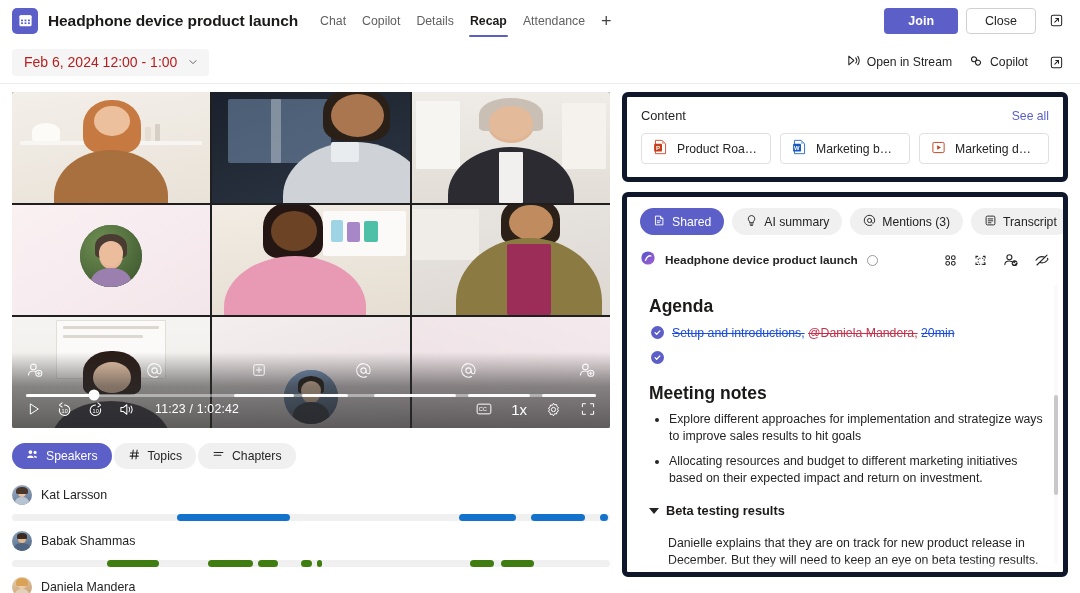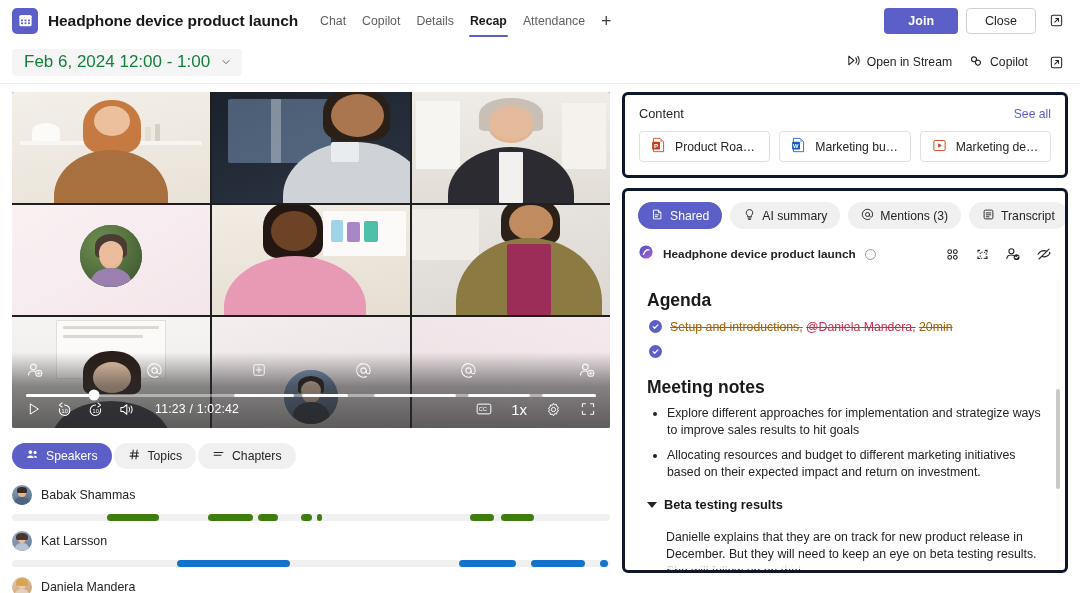--- a/index.html
+++ b/index.html
@@ -61,21 +61,21 @@
 
   
   .subbar {
     position: absolute; top: 41px; left: 0; width: 1080px; height: 43px;
     display: flex; align-items: center; padding: 0 12px;
     border-bottom: 1px solid #ededed; background: #fff;
   }
   .date-picker {
     display: flex; align-items: center; gap: 10px;
     background: #f5f5f5; border-radius: 4px; height: 27px; padding: 0 10px 0 12px;
-    font-size: 17px; color: #15803d; cursor: pointer; min-width: 172px;
+    font-size: 14px; color: #b91c1c; cursor: pointer; min-width: 172px;
   }
   .date-picker .chev { margin-left: auto; color: #616161; display: flex; }
   .subbar-right { margin-left: auto; display: flex; align-items: center; gap: 16px; }
   .sub-action {
     display: flex; align-items: center; gap: 6px; font-size: 12.2px;
     color: #242424; cursor: pointer;
   }
 
   
   .left-col { position: absolute; top: 92px; left: 12px; width: 598px; }
@@ -152,21 +152,21 @@
   .sp-name { font-size: 12.4px; color: #242424; }
   .sp-track {
     position: relative; height: 7px; background: #f0f0f0; border-radius: 4px;
     margin-top: 7px; width: 598px;
   }
   .sp-seg { position: absolute; top: 0; height: 7px; border-radius: 4px; }
 
   
   .right-col { position: absolute; top: 92px; left: 622px; width: 446px; }
   .card {
-    border: 3px solid #0f172a; border-radius: 6px; background: #fff;
+    border: 5px solid #0f172a; border-radius: 6px; background: #fff;
   }
   .content-card { padding: 11px 14px 13px 14px; }
   .content-head { display: flex; align-items: center; }
   .content-title { font-size: 12.8px; color: #242424; }
   .see-all { margin-left: auto; font-size: 12.2px; color: #5B5FC7; cursor: pointer; }
   .files-row { display: flex; gap: 9px; margin-top: 10px; }
   .file-chip {
     display: flex; align-items: center; gap: 9px; border: 1px solid #e0e0e0;
     border-radius: 4px; height: 31px; padding: 0 11px; background: #fff;
     font-size: 12.2px; color: #242424; cursor: pointer; white-space: nowrap;
@@ -199,21 +199,21 @@
   .doc-h2 { font-size: 17.5px; font-weight: bold; color: #1b1a19; margin: 19px 0 7px 0; }
   .agenda-item {
     display: flex; align-items: flex-start; gap: 8px; margin: 0 0 9px 2px;
     font-size: 12.3px; line-height: 16px;
   }
   .check {
     width: 13px; height: 13px; border-radius: 50%; background: #5B5FC7;
     display: flex; align-items: center; justify-content: center; flex: 0 0 auto;
     margin-top: 1px;
   }
-  .struck { text-decoration: line-through; color: #a16207; }
+  .struck { text-decoration: line-through; color: #1d4ed8; }
   .mention-red { color: #c4314b; text-decoration: line-through; }
   .mention-purple { color: #7479d6; text-decoration: line-through; }
   ul.bullets { margin: 4px 0 0 0; padding-left: 20px; }
   ul.bullets li {
     font-size: 12.3px; line-height: 17px; color: #242424; margin-bottom: 8px;
   }
   .collapse-head {
     display: flex; align-items: center; gap: 7px; margin: 16px 0 17px 0;
   }
   .tri {
@@ -547,54 +547,54 @@
         </span>
         <span>Chapters</span>
       </div>
     </div>
 
     <div class="speakers">
 
       <div class="speaker-row">
         <div class="speaker-head">
           <div class="sp-avatar">
+            <div style="position:absolute;inset:0;background:linear-gradient(160deg,#9fb0c8,#5f7490);"></div>
+            <div style="position:absolute;left:30%;top:16%;width:40%;height:46%;border-radius:50%;background:#e9c0a0;"></div>
+            <div style="position:absolute;left:22%;top:8%;width:56%;height:36%;border-radius:50% 50% 18% 18%;background:#4a372b;"></div>
+            <div style="position:absolute;left:14%;top:60%;width:72%;height:52%;border-radius:50% 50% 0 0;background:#b9c4d2;"></div>
+          </div>
+          <div class="sp-name">Kat Larsson</div>
+        </div>
+        <div class="sp-track">
+          <div class="sp-seg" style="left:165px;width:113px;background:#1373cc;"></div>
+          <div class="sp-seg" style="left:447px;width:57px;background:#1373cc;"></div>
+          <div class="sp-seg" style="left:519px;width:54px;background:#1373cc;"></div>
+          <div class="sp-seg" style="left:588px;width:8px;background:#1373cc;"></div>
+          <div class="sp-seg" style="left:-598px;width:0px;background:#1373cc;"></div>
+        </div>
+      </div>
+
+      <div class="speaker-row">
+        <div class="speaker-head">
+          <div class="sp-avatar">
             <div style="position:absolute;inset:0;background:linear-gradient(160deg,#8ba4bd,#4e6380);"></div>
             <div style="position:absolute;left:30%;top:18%;width:40%;height:44%;border-radius:50%;background:#e0b48e;"></div>
             <div style="position:absolute;left:23%;top:8%;width:54%;height:32%;border-radius:50% 50% 15% 15%;background:#3a2a20;"></div>
             <div style="position:absolute;left:12%;top:60%;width:76%;height:52%;border-radius:50% 50% 0 0;background:#4f6480;"></div>
           </div>
           <div class="sp-name">Babak Shammas</div>
         </div>
         <div class="sp-track">
           <div class="sp-seg" style="left:95px;width:52px;background:#3f7d10;"></div>
           <div class="sp-seg" style="left:196px;width:45px;background:#3f7d10;"></div>
           <div class="sp-seg" style="left:246px;width:20px;background:#3f7d10;"></div>
           <div class="sp-seg" style="left:289px;width:11px;background:#3f7d10;"></div>
           <div class="sp-seg" style="left:305px;width:5px;background:#3f7d10;"></div>
           <div class="sp-seg" style="left:458px;width:24px;background:#3f7d10;"></div>
           <div class="sp-seg" style="left:489px;width:33px;background:#3f7d10;"></div>
-        </div>
-      </div>
-
-      <div class="speaker-row">
-        <div class="speaker-head">
-          <div class="sp-avatar">
-            <div style="position:absolute;inset:0;background:linear-gradient(160deg,#9fb0c8,#5f7490);"></div>
-            <div style="position:absolute;left:30%;top:16%;width:40%;height:46%;border-radius:50%;background:#e9c0a0;"></div>
-            <div style="position:absolute;left:22%;top:8%;width:56%;height:36%;border-radius:50% 50% 18% 18%;background:#4a372b;"></div>
-            <div style="position:absolute;left:14%;top:60%;width:72%;height:52%;border-radius:50% 50% 0 0;background:#b9c4d2;"></div>
-          </div>
-          <div class="sp-name">Kat Larsson</div>
-        </div>
-        <div class="sp-track">
-          <div class="sp-seg" style="left:165px;width:113px;background:#1373cc;"></div>
-          <div class="sp-seg" style="left:447px;width:57px;background:#1373cc;"></div>
-          <div class="sp-seg" style="left:519px;width:54px;background:#1373cc;"></div>
-          <div class="sp-seg" style="left:588px;width:8px;background:#1373cc;"></div>
-          <div class="sp-seg" style="left:-598px;width:0px;background:#1373cc;"></div>
         </div>
       </div>
 
       <div class="speaker-row">
         <div class="speaker-head">
           <div class="sp-avatar">
             <div style="position:absolute;inset:0;background:linear-gradient(160deg,#e7cfae,#c79a6c);"></div>
             <div style="position:absolute;left:30%;top:16%;width:40%;height:46%;border-radius:50%;background:#f0cdaa;"></div>
             <div style="position:absolute;left:20%;top:6%;width:60%;height:40%;border-radius:50% 50% 20% 20%;background:#d8a257;"></div>
             <div style="position:absolute;left:14%;top:62%;width:72%;height:50%;border-radius:50% 50% 0 0;background:#e3d2bb;"></div>

